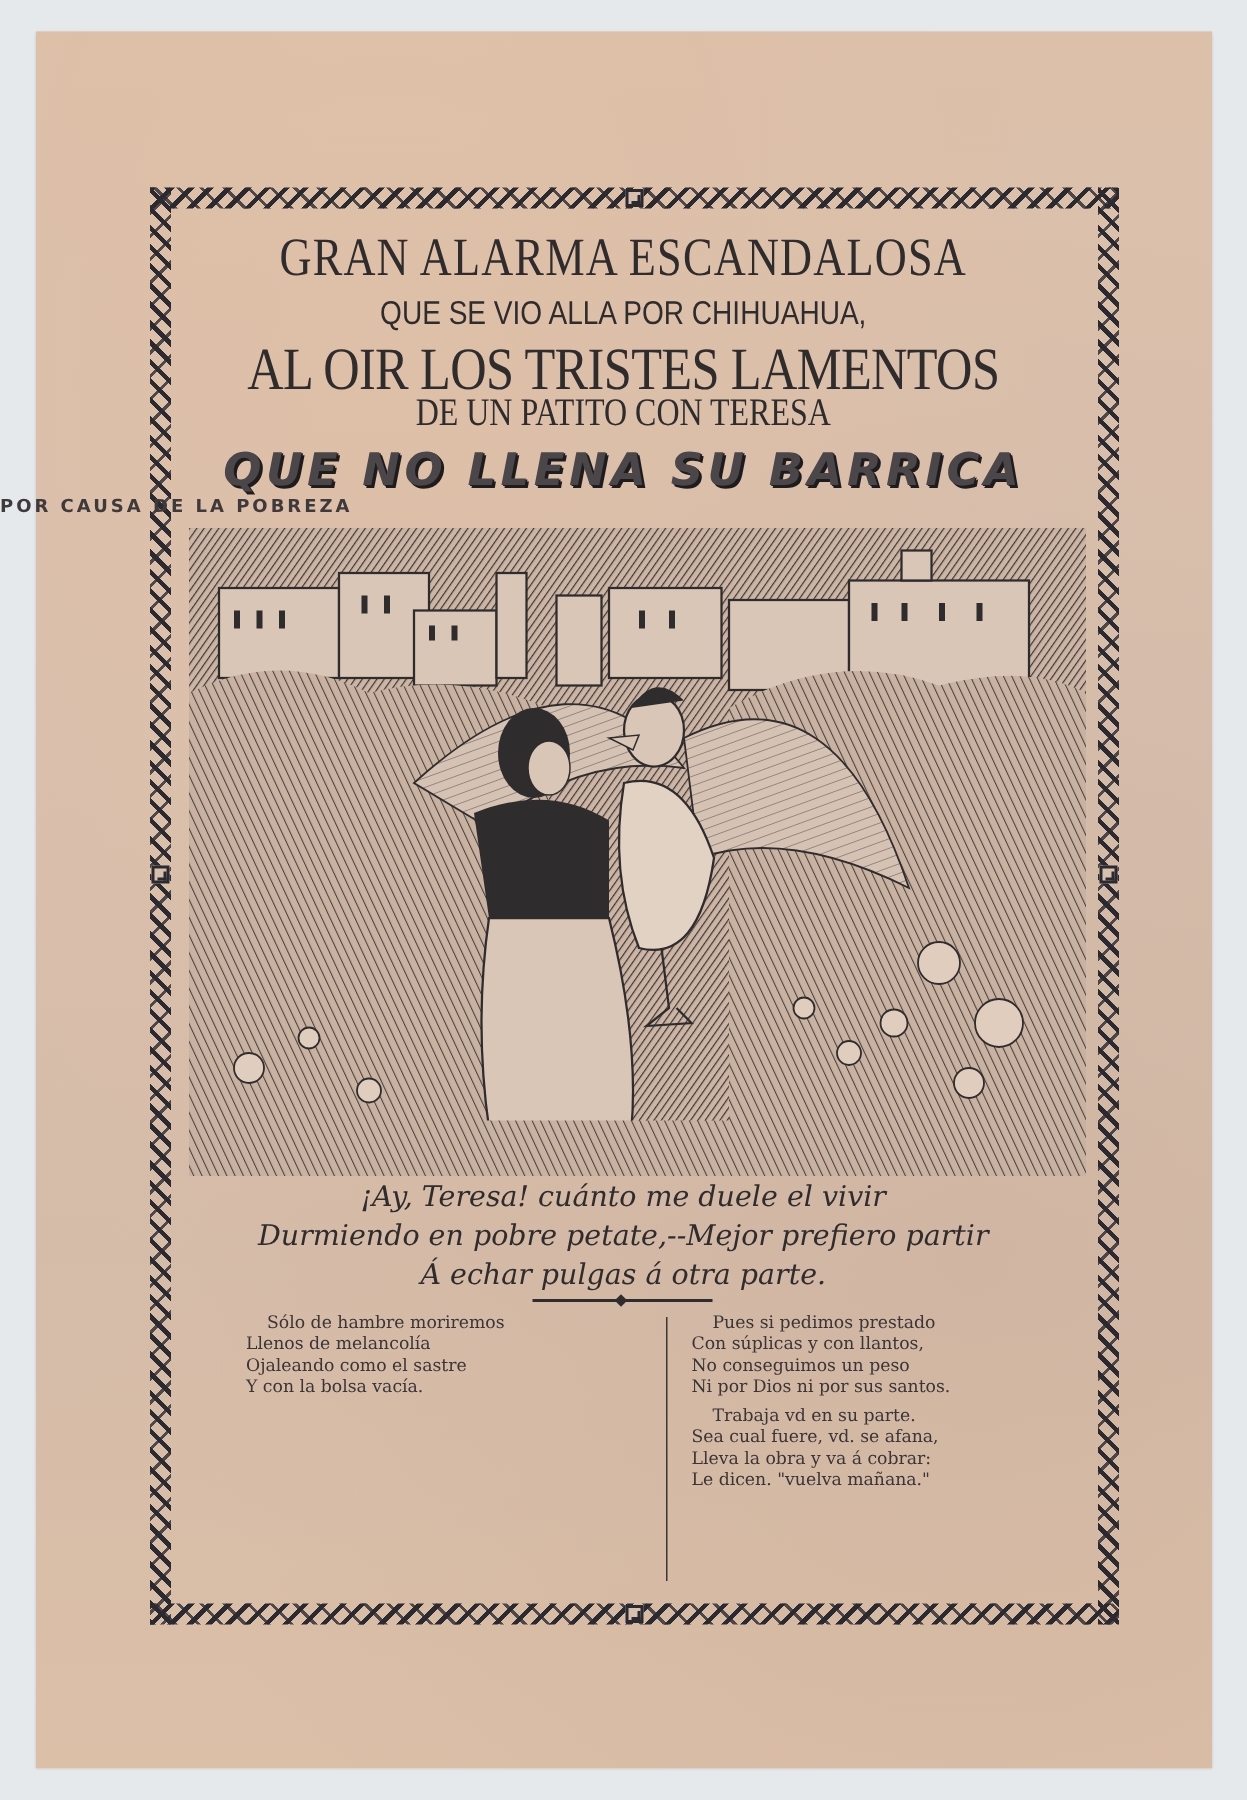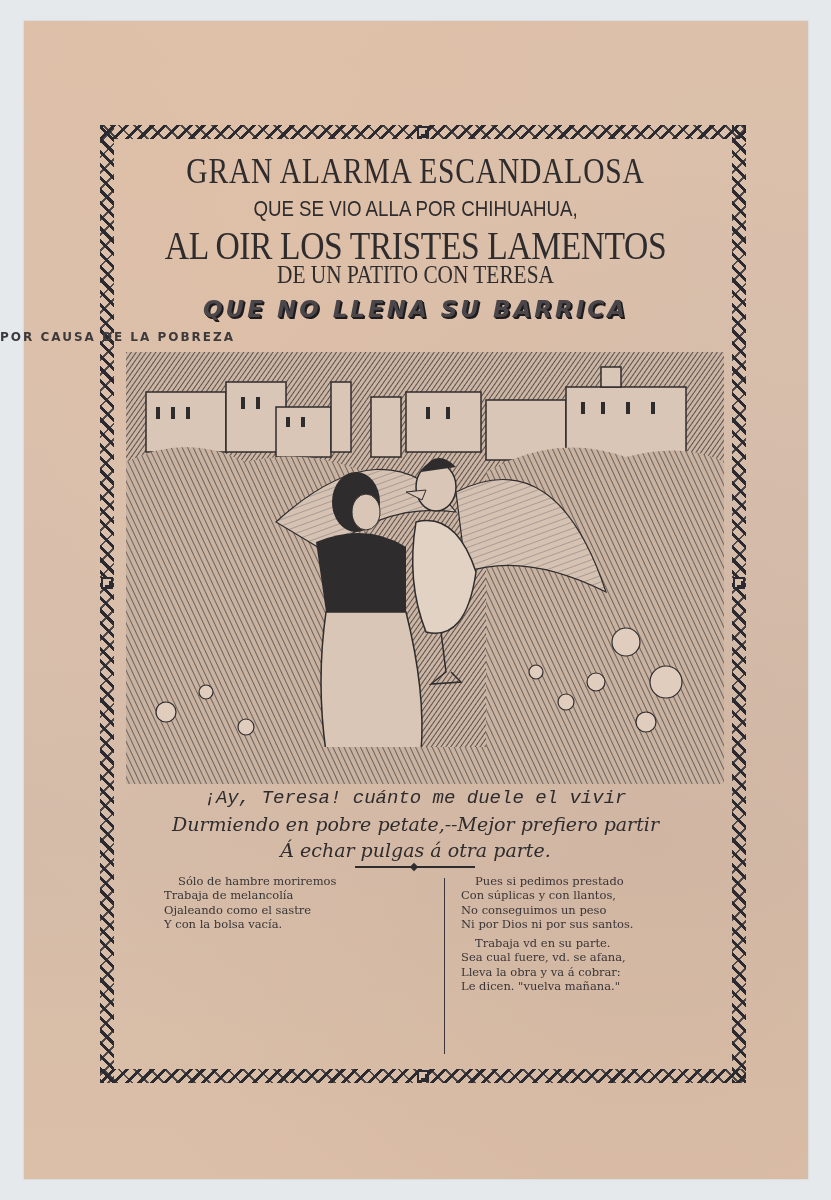--- a/index.html
+++ b/index.html
@@ -50,34 +50,34 @@
   .t2 { position:absolute; top:196px; left:0; width:831px; text-align:center;
         font-family:"Liberation Sans", sans-serif; font-size:22px;
         transform:scaleX(0.85); }
   .t3 { position:absolute; top:222px; left:0; width:831px; text-align:center;
         font-family:"Liberation Serif", serif; font-size:40px; font-weight:normal;
         transform:scaleX(0.84); letter-spacing:-0.5px; }
   .t4 { position:absolute; top:260px; left:0; width:831px; text-align:center;
         font-family:"Liberation Serif", serif; font-size:26px;
         transform:scaleX(0.82); }
   .t5 { position:absolute; top:296px; left:0; width:831px; text-align:center;
-        font-family:"DejaVu Sans", sans-serif; font-weight:bold; font-size:23px;
+        font-family:"DejaVu Sans", sans-serif; font-weight:bold; font-size:30px;
         letter-spacing:3px; font-style:italic; color:#4a4649;
         text-shadow: 1px 1px 0 #1f1c1e, 2px 2px 0 #1f1c1e; }
   .t6 { position:absolute; top:330px; left:0; width:831px; 
         font-family:"DejaVu Sans", sans-serif; font-weight:bold; font-size:12px;
         letter-spacing:2px; color:#3e3a3c; }
   .illustration {
     position:absolute; left:126px; top:352px; width:598px; height:432px;
     background:#d3bba9; overflow:hidden;
   }
   .illustration svg { width:100%; height:100%; display:block; }
   .verse { position:absolute; left:0; width:831px; text-align:center;
            font-family:"DejaVu Serif", serif; font-style:italic; font-size:19px; }
-  .v1 { top:787px;font-family:Liberation Mono, monospace; }
+  .v1 { top:787px; }
   .v2 { top:813px; }
   .v3 { top:839px; }
   .rule { position:absolute; top:866px; left:355px; width:120px; height:2px; background:#2f2c2e; }
   .rule::after { content:""; position:absolute; left:56px; top:-2px; width:6px; height:6px;
                  background:#2f2c2e; transform:rotate(45deg); }
   .columns { position:absolute; top:874px; left:164px; width:510px; height:186px; }
   .col { position:absolute; top:0; font-family:"DejaVu Serif", serif; font-size:11.5px;
          line-height:14.3px; color:#3a3537; }
   .col-left { left:0; width:270px; }
   .col-right { left:297px; width:220px; }
@@ -188,21 +188,21 @@
 
 <div class="verse v1 ink">¡Ay, Teresa! cuánto me duele el vivir</div>
 <div class="verse v2 ink">Durmiendo en pobre petate,--Mejor prefiero partir</div>
 <div class="verse v3 ink">Á echar pulgas á otra parte.</div>
 <div class="rule"></div>
 
 <div class="columns">
   <div class="col col-left">
     <div class="stanza">
       <span class="line indent">Sólo de hambre moriremos</span>
-      <span class="line">Trabaja de melancolía</span>
+      <span class="line">Llenos de melancolía</span>
       <span class="line">Ojaleando como el sastre</span>
       <span class="line">Y con la bolsa vacía.</span>
     </div>
   </div>
   <div class="col-divider"></div>
   <div class="col col-right">
     <div class="stanza">
       <span class="line indent">Pues si pedimos prestado</span>
       <span class="line">Con súplicas y con llantos,</span>
       <span class="line">No conseguimos un peso</span>

